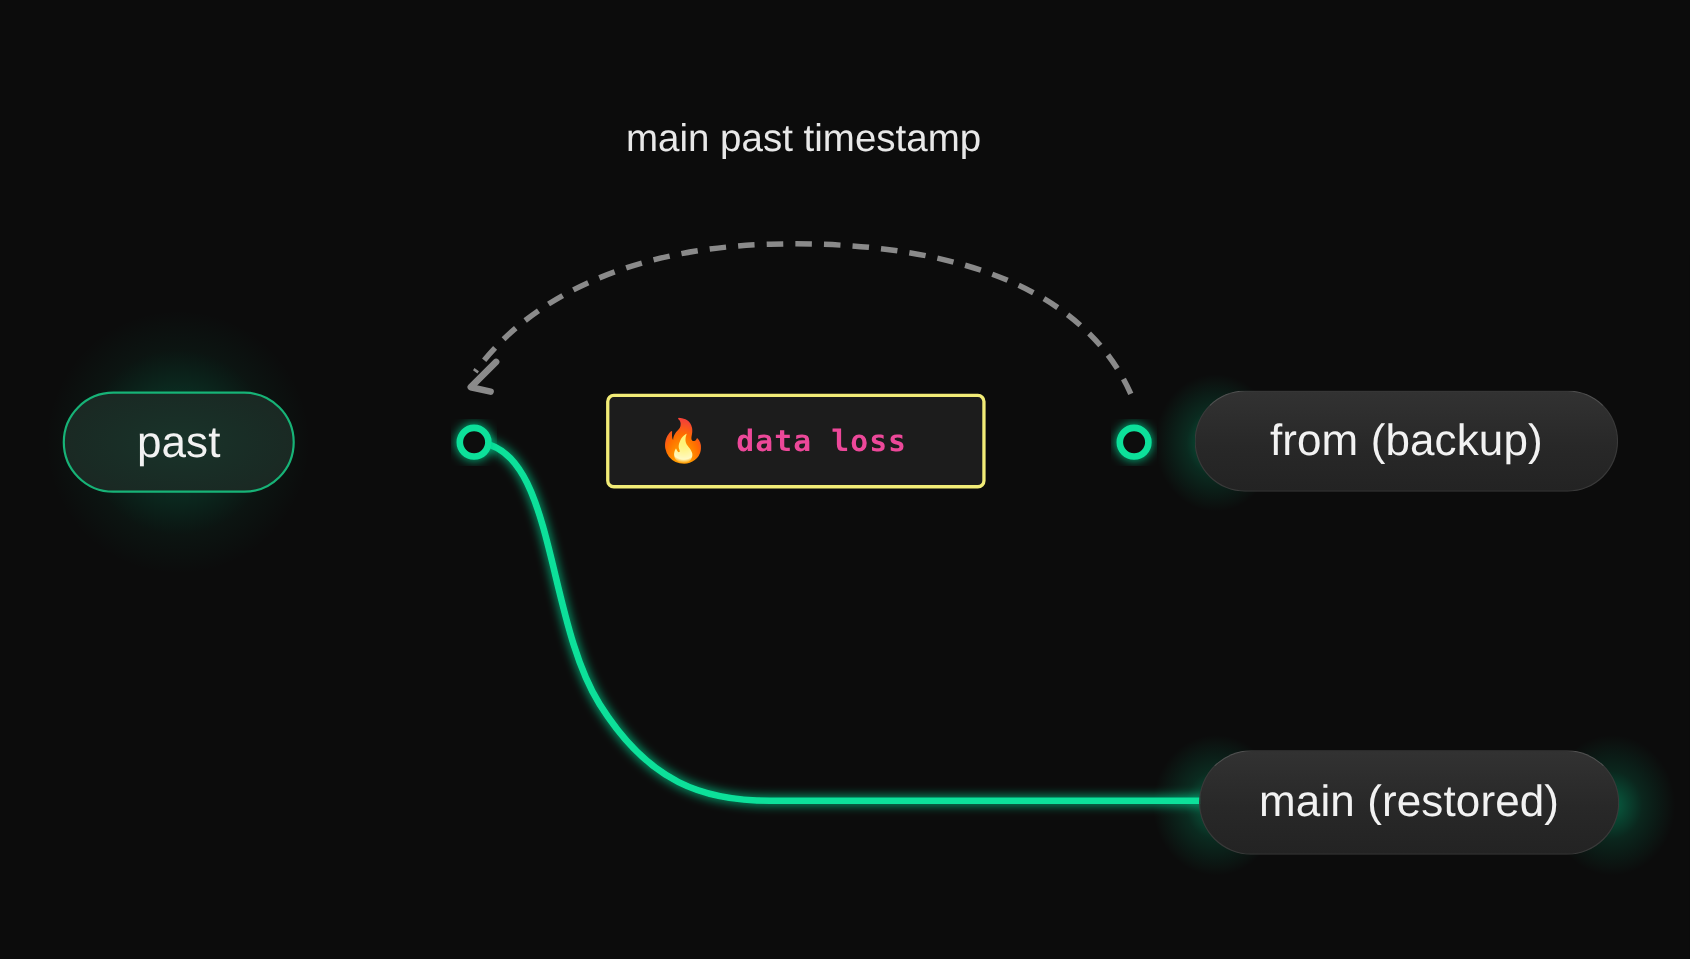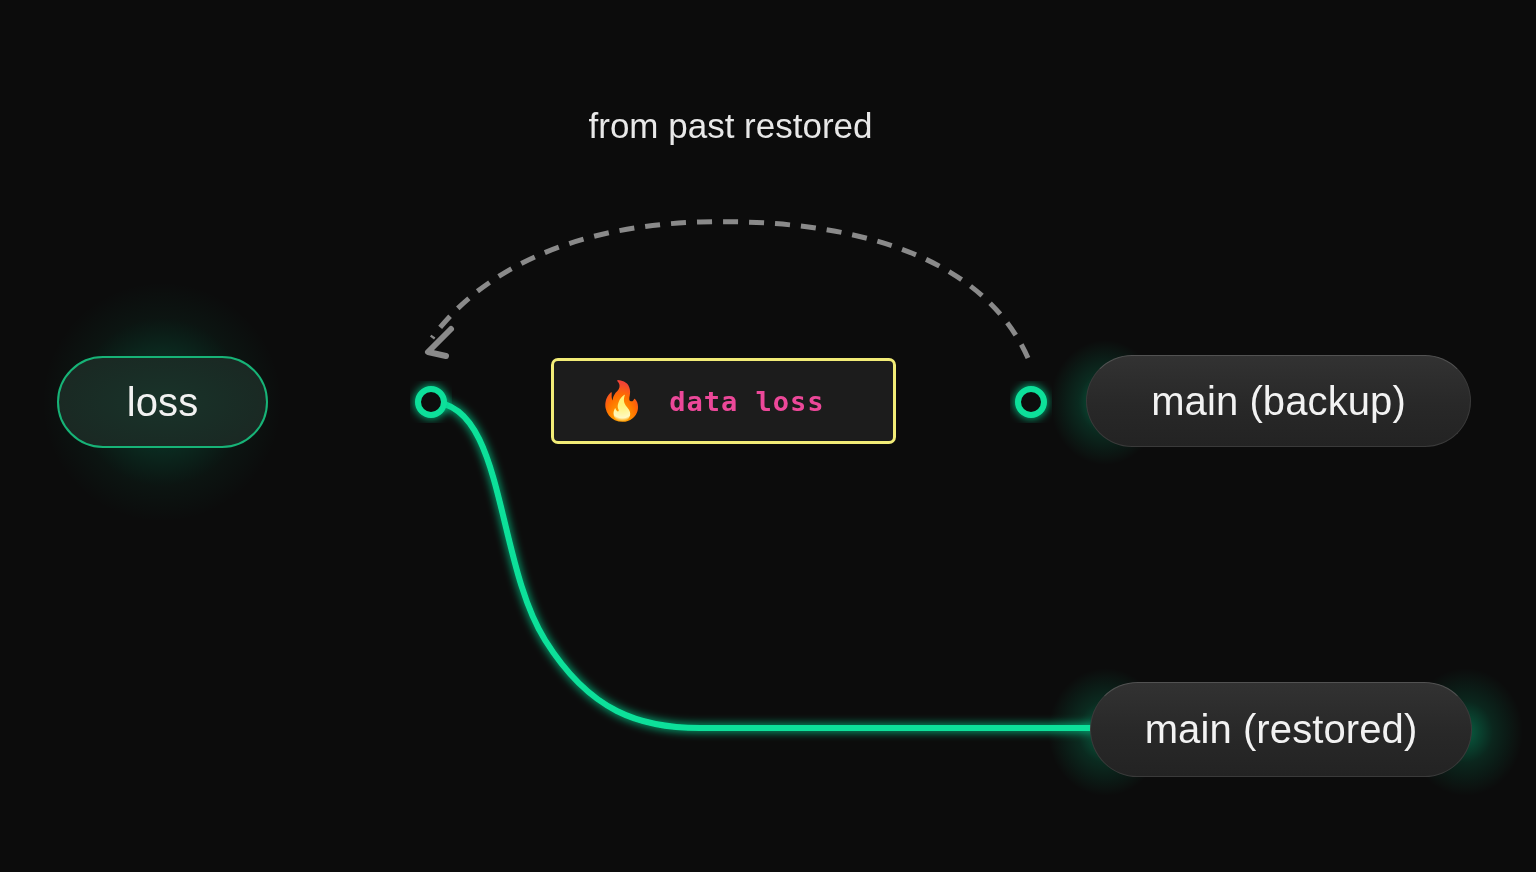--- a/index.html
+++ b/index.html
@@ -196,29 +196,29 @@
 
     <path d="M 1028 358 C 980 250 840 218 700 222 C 570 226 480 272 432 338" fill="none" stroke="#8a8a8a" stroke-width="5" stroke-linecap="butt" stroke-dasharray="15 11"></path>
 
     <path d="M 451 329 L 428 352 L 446 356" fill="none" stroke="#8a8a8a" stroke-width="6" stroke-linecap="round" stroke-linejoin="round"></path>
 
     <circle cx="431" cy="402" r="13" fill="#0d0d0d" stroke="#0ae09a" stroke-width="6" filter="url(#wireGlow)"></circle>
     <circle cx="1031" cy="402" r="13" fill="#0d0d0d" stroke="#0ae09a" stroke-width="6" filter="url(#wireGlow)"></circle>
   </svg>
 
   <div class="annotation">
-    <div>from past restored</div>
+    <div>main past timestamp</div>
   </div>
 
   <div class="pill pill-main">
-    <span>loss</span>
+    <span>past</span>
   </div>
 
   <div class="pill pill-grey pill-backup">
-    <span>main (backup)</span>
+    <span>from (backup)</span>
   </div>
 
   <div class="pill pill-grey pill-restored">
     <span>main (restored)</span>
   </div>
 
   <div class="loss-box">
     <span class="loss-emoji">🔥</span>
     <span class="loss-label">data loss</span>
   </div>

